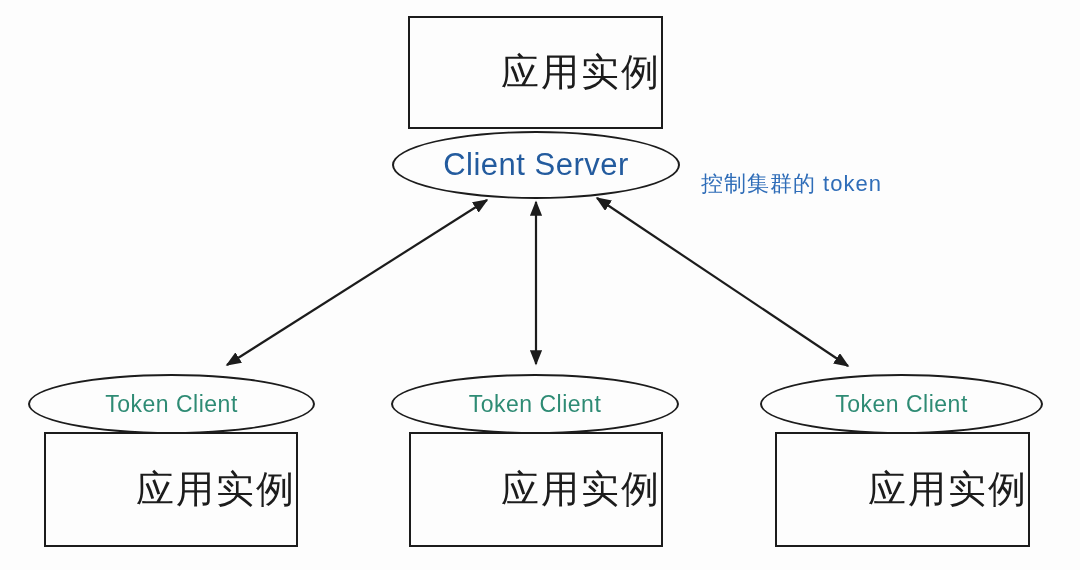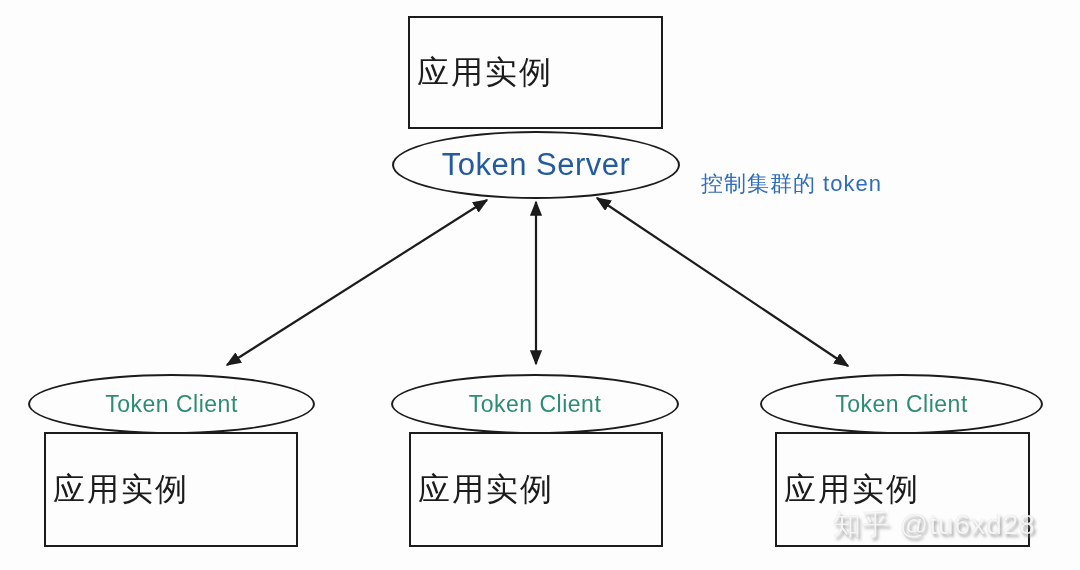--- a/index.html
+++ b/index.html
@@ -28,23 +28,23 @@
     width: 1080px; height: 570px;
     z-index: 2;
     pointer-events: none;
   }
   .rect-box {
     position: absolute;
     border: 2px solid var(--border);
     background: var(--background);
     display: flex;
     align-items: center;
-    justify-content: flex-start;
+    justify-content: flex-end;
     color: var(--box-text);
-    font-size: 32px;
+    font-size: 38px;
     letter-spacing: 2px;
     z-index: 1;
     padding-left: 7px;
   }
   .ellipse {
     position: absolute;
     border: 2px solid var(--border);
     border-radius: 50%;
     background: var(--background);
     display: flex;
@@ -105,21 +105,21 @@
     <line x1="487" y1="200" x2="227" y2="365" stroke="#1c1c1c" stroke-width="2.2" marker-start="url(#ah)" marker-end="url(#ah)"></line>
     <line x1="536" y1="202" x2="536" y2="364" stroke="#1c1c1c" stroke-width="2.2" marker-start="url(#ah)" marker-end="url(#ah)"></line>
     <line x1="597" y1="198" x2="848" y2="366" stroke="#1c1c1c" stroke-width="2.2" marker-start="url(#ah)" marker-end="url(#ah)"></line>
   </svg>
 
   <div class="rect-box top-box">
     <span>应用实例</span>
   </div>
 
   <div class="ellipse server-ellipse">
-    <span class="label">Token Server</span>
+    <span class="label">Client Server</span>
   </div>
 
   <div class="annotation">控制集群的 token</div>
 
   <div class="ellipse client-ellipse client-ellipse-left">
     <span class="label">Token Client</span>
   </div>
   <div class="rect-box client-box-left">
     <span>应用实例</span>
   </div>
@@ -131,15 +131,14 @@
     <span>应用实例</span>
   </div>
 
   <div class="ellipse client-ellipse client-ellipse-right">
     <span class="label">Token Client</span>
   </div>
   <div class="rect-box client-box-right">
     <span>应用实例</span>
   </div>
 
-  <div class="watermark">知乎 @tu6xd28</div>
 
 </div>
 
 </body></html>

